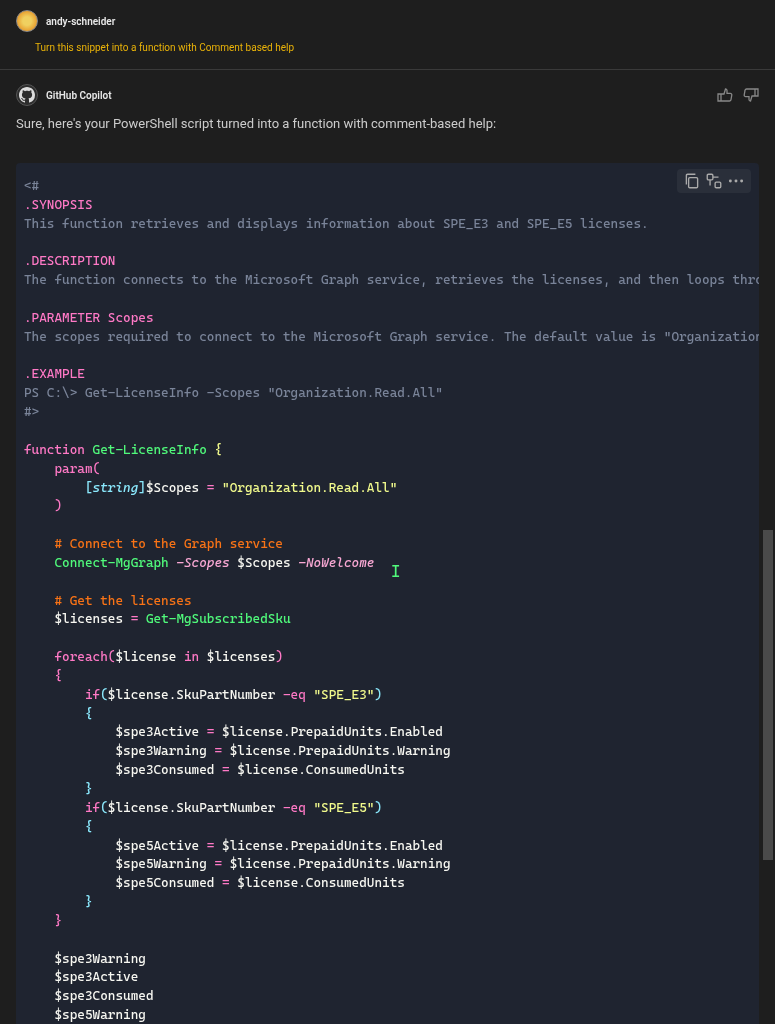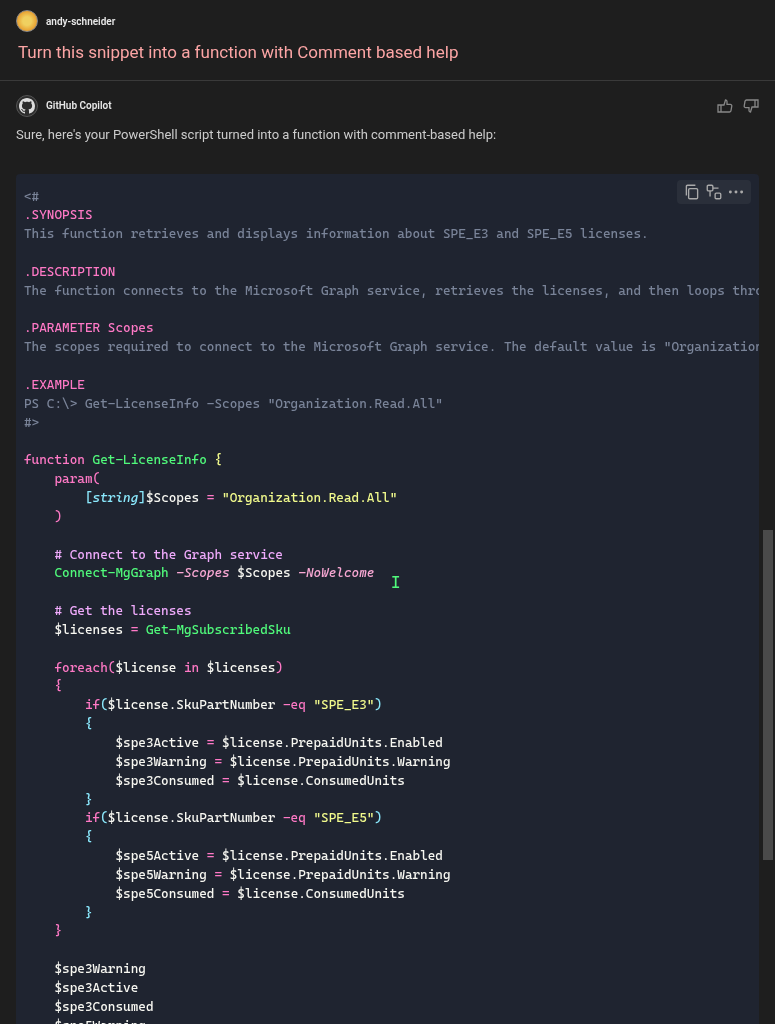--- a/index.html
+++ b/index.html
@@ -49,24 +49,24 @@
     .avatar-copilot svg {
       width: 16px;
       height: 16px;
     }
     .username {
       font-weight: 600;
       color: #e8e8e8;
       font-size: 10px;
     }
     .message-text {
-      color: #fca5a5;
-      font-size: 17px;
+      color: #eab308;
+      font-size: 10px;
       line-height: 1.5;
-      margin-left: 2px;
+      margin-left: 19px;
     }
     .divider {
       border: none;
       border-top: 1px solid #3a3a3a;
       margin: 4px 0;
     }
     .copilot-header-row {
       display: flex;
       align-items: center;
       justify-content: space-between;
@@ -118,21 +118,21 @@
       font-family: "Cascadia Code", "Consolas", monospace;
       font-size: 13px;
       line-height: 1.45;
       padding: 14px 6px 14px 8px;
       white-space: pre;
       overflow-x: hidden;
       color: #9aa5b1;
       position: relative;
     }
     
-    .c-comment { color: #f0abfc; }
+    .c-comment { color: #f97316; }
     .c-comment-gray { color: #7a8499; }
     .c-section { color: #ff79c6; }
     .c-keyword { color: #ff79c6; }
     .c-funcname { color: #50fa7b; }
     .c-cmdlet { color: #50fa7b; }
     .c-brace { color: #f1fa8c; }
     .c-brace-p { color: #ff79c6; }
     .c-brace-b { color: #8be9fd; }
     .c-type { color: #8be9fd; font-style: italic; }
     .c-var { color: #f8f8f2; }

